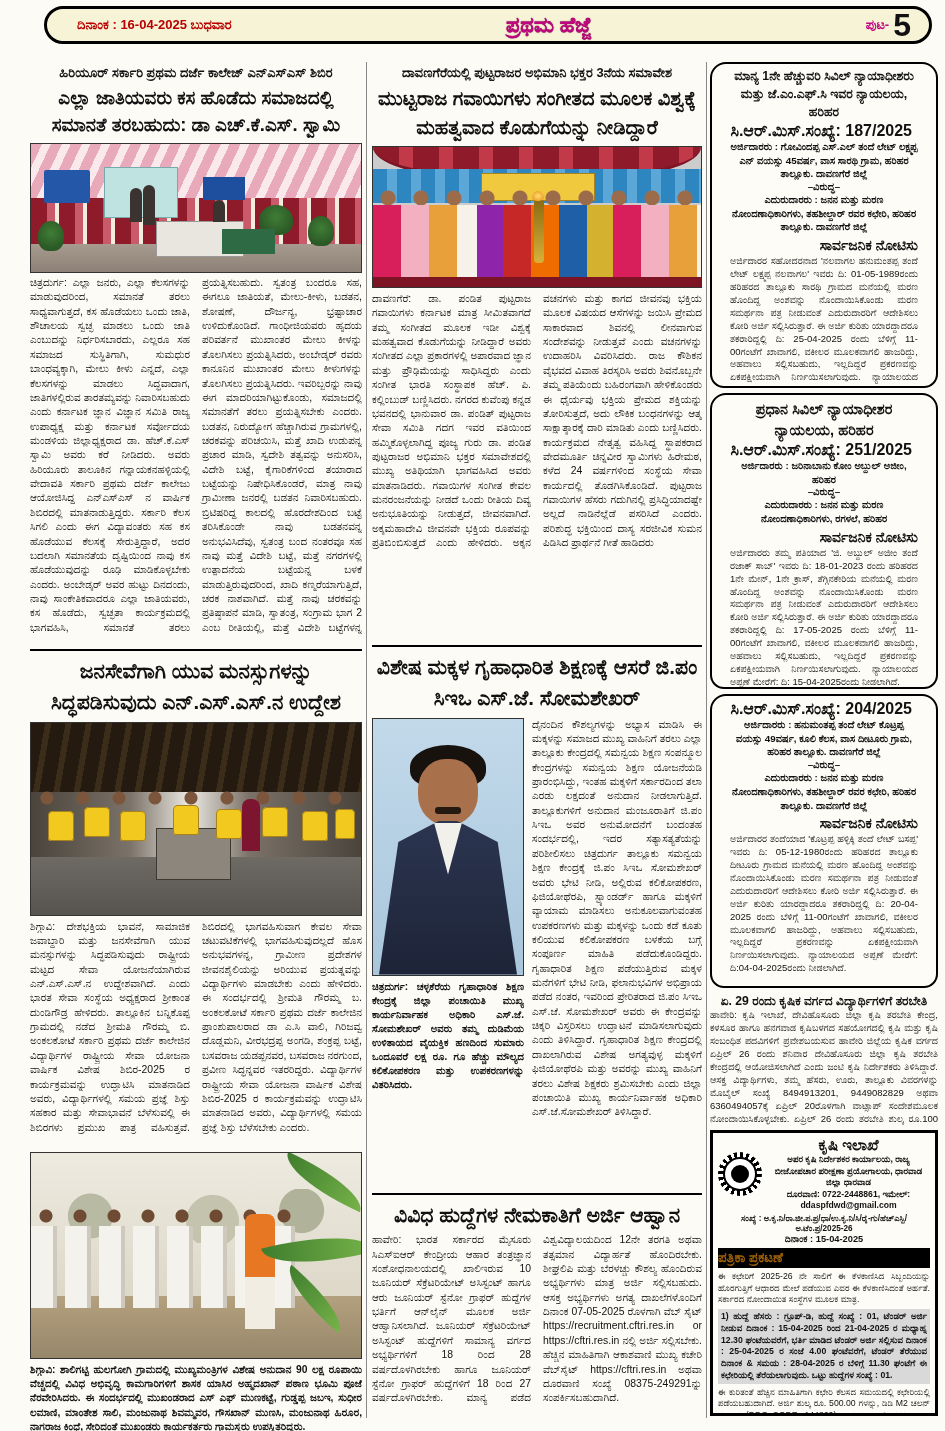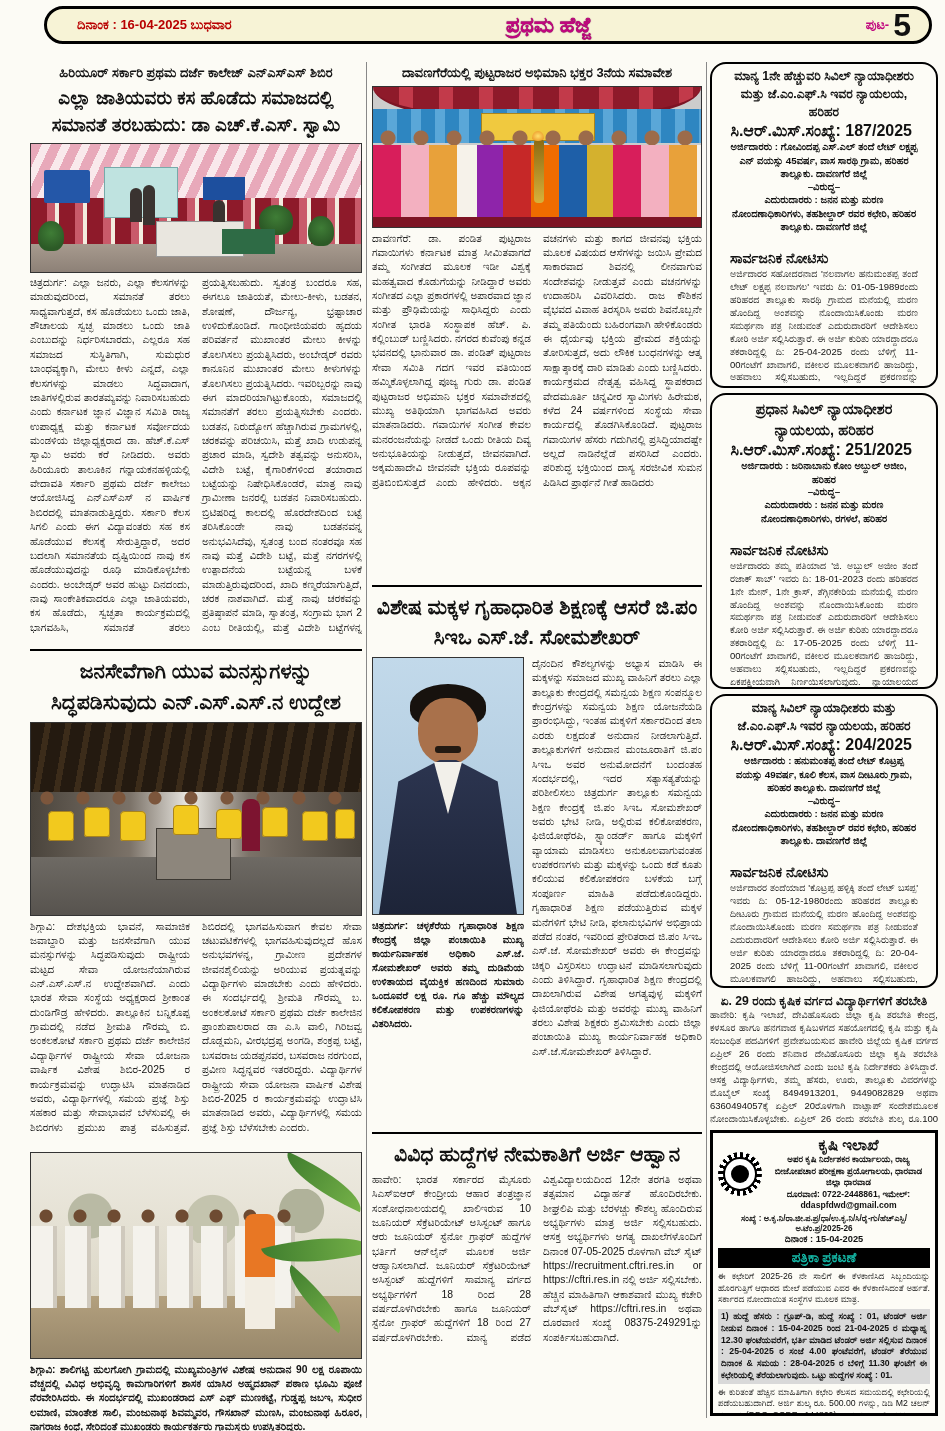--- a/index.html
+++ b/index.html
@@ -75,40 +75,40 @@
   .p5 .orange{position:absolute;right:86px;top:30%;width:30px;height:56%;background:linear-gradient(#e87724 55%,#f2ede2 55%);border-radius:8px 8px 0 0;}
   .p5 .leaf{position:absolute;background:linear-gradient(100deg,#3f7d2e,#77b349);border-radius:0 100% 0 100%;}
   
   .notice{border:2.5px solid #000;border-radius:16px 16px 14px 14px;padding:4px 18px;margin-bottom:5px;
           overflow:hidden;background:#fdfcf6;box-sizing:border-box;}
   .n-title{font-weight:bold;text-align:center;font-size:12.4px;line-height:1.45;}
   .n-title.bigger{font-size:14.5px;}
   .n-case{text-align:right;font-size:16px;font-weight:600;padding-right:6px;}
   .n-party{font-size:9.8px;font-weight:600;text-align:center;line-height:1.4;}
   .n-vs{text-align:center;font-size:9.8px;font-weight:600;}
-  .n-sub{font-weight:bold;text-align:left;font-size:14px;margin:16px 0 1px;}
+  .n-sub{font-weight:bold;text-align:right;font-size:14px;margin:3px 0 1px;}
   .n-body{font-size:9.5px;line-height:1.36;text-align:justify;word-break:break-word;}
   .sigrow{display:flex;justify-content:space-between;margin-top:12px;}
   .sigL{width:38%;font-size:9.2px;font-weight:600;line-height:1.35;}
   .sigR{width:60%;font-size:9.2px;font-weight:600;text-align:center;line-height:1.35;}
   .brief{margin:2px 0 5px;overflow:hidden;}
   .brief-h{font-weight:bold;font-size:12.2px;text-align:center;line-height:1.35;}
   .brief-b{font-size:9.5px;line-height:1.36;text-align:justify;}
   
   .adbox{border:3px solid #000;padding:3px 5px;box-sizing:border-box;overflow:hidden;background:#fdfcf6;}
   .ad-head{display:flex;align-items:center;gap:5px;}
   .seal{flex:0 0 44px;width:44px;height:44px;border-radius:50%;background:repeating-conic-gradient(#000 0 9deg,#fff 9deg 18deg);position:relative;}
   .seal .inner{position:absolute;inset:5px;border-radius:50%;background:#fff;border:2px solid #000;}
   .seal .emblem{position:absolute;inset:13px;border-radius:50%;background:#000;}
   .ad-right{flex:1;}
   .ad-dept{font-weight:800;font-size:15px;text-align:center;}
   .ad-line{font-size:8.6px;font-weight:bold;text-align:center;line-height:1.35;}
   .ad-ref{font-size:8.2px;font-weight:bold;text-align:center;margin-top:2px;}
   .ad-date{font-size:9.3px;font-weight:bold;text-align:center;}
-  .pressbar{background:#000;color:#14b8a6;text-align:center;font-weight:bold;font-size:13.5px;padding:2px 0;margin:3px 0;font-family:Liberation Serif, serif;}
+  .pressbar{background:#000;color:#a16207;font-weight:bold;font-size:13.5px;padding:2px 0;margin:3px 0;}
   .press-b{font-size:8.7px;line-height:1.35;text-align:justify;}
   .press-item{background:#d9d9d9;padding:2px 3px;margin:3px 0;font-weight:600;}
   
   .a2row{display:flex;gap:8px;height:470px;overflow:hidden;}
   .a2left{width:152px;flex:0 0 152px;}
   .a2right{flex:1;}
 </style>
 </head>
 <body>
 
@@ -178,20 +178,21 @@
       <div class="orange"></div>
       <div class="leaf" style="right:-8px;top:8%;width:90px;height:26px;transform:rotate(24deg);"></div>
       <div class="leaf" style="right:-12px;top:40%;width:110px;height:30px;transform:rotate(-14deg);"></div>
       <div class="leaf" style="right:6px;top:66%;width:80px;height:22px;transform:rotate(40deg);"></div>
     </div>
     <div class="caption" style="height:72px;margin-top:4px;">ಶಿಗ್ಗಾವಿ: ಶಾಲಿಗಟ್ಟಿ ಹುಲಗೋಗಿ ಗ್ರಾಮದಲ್ಲಿ ಮುಖ್ಯಮಂತ್ರಿಗಳ ವಿಶೇಷ ಅನುದಾನ 90 ಲಕ್ಷ ರೂಪಾಯಿ ವೆಚ್ಚದಲ್ಲಿ ವಿವಿಧ ಅಭಿವೃದ್ಧಿ ಕಾಮಗಾರಿಗಳಿಗೆ ಶಾಸಕ ಯಾಸಿರ ಅಹ್ಮದಖಾನ್ ಪಠಾಣ ಭೂಮಿ ಪೂಜೆ ನೆರವೇರಿಸಿದರು. ಈ ಸಂದರ್ಭದಲ್ಲಿ ಮುಖಂಡರಾದ ಎಸ್ ಎಫ್ ಮುಣಕಟ್ಟೆ, ಗುಡ್ಡಪ್ಪ ಜಬಇ, ಸುಧೀರ ಲಮಾಣಿ, ಮಾಂತೇಶ ಸಾಲಿ, ಮಂಜುನಾಥ ಶಿವಮ್ಮವರ, ಗೌಸಖಾನ್ ಮುಣಸಿ, ಮಂಜುನಾಥ ಹಿರೂರ, ನಾಗರಾಜ ಕಿಂಧೆ, ಸೇರಿದಂತೆ ಮುಖಂಡರು ಕಾರ್ಯಕರ್ತರು ಗ್ರಾಮಸ್ಥರು ಉಪಸ್ಥಿತರಿದ್ದರು.</div>
   </div>
 
   <div id="midcol">
     <div class="kicker">ದಾವಣಗೆರೆಯಲ್ಲಿ ಪುಟ್ಟರಾಜರ ಅಭಿಮಾನಿ ಭಕ್ತರ 3ನೆಯ ಸಮಾವೇಶ</div>
+    <div class="headline" style="font-size:19.5px;">ಮುಟ್ಟರಾಜ ಗವಾಯಿಗಳು ಸಂಗೀತದ ಮೂಲಕ ವಿಶ್ವಕ್ಕೆ ಮಹತ್ವವಾದ ಕೊಡುಗೆಯನ್ನು ನೀಡಿದ್ದಾರೆ</div>
 
     <div class="photo p2">
       <div class="scallop"></div>
       <div class="curtain"></div>
       <div class="bannerY"></div>
       <div class="heads"></div>
       <div class="crowd"></div>
       <div class="lamp"></div>
       <div class="flame"></div>
       <div class="carpet"></div>
@@ -245,21 +246,20 @@
       <div class="n-party">ಎದುರುದಾರರು : ಜನನ ಮತ್ತು ಮರಣ ನೋಂದಣಾಧಿಕಾರಿಗಳು, ರಗಳಲೆ, ಹರಿಹರ</div>
       <div class="n-sub">ಸಾರ್ವಜನಿಕ ನೋಟಿಸು</div>
       <div class="n-body">ಅರ್ಜಿದಾರರು ತಮ್ಮ ಪತಿಯಾದ 'ಜಿ. ಅಬ್ದುಲ್ ಅಜೀಂ ತಂದೆ ರಜಾಕ್ ಸಾಬ್' ಇವರು ದಿ: 18-01-2023 ರಂದು ಹರಿಹರದ 1ನೇ ಮೇನ್, 1ನೇ ಕ್ರಾಸ್, ತೆಗ್ಗಿನಕೇರಿಯ ಮನೆಯಲ್ಲಿ ಮರಣ ಹೊಂದಿದ್ದ ಅಂಶವನ್ನು ನೊಂದಾಯಿಸಿಕೊಂಡು ಮರಣ ಸಮರ್ಥನಾ ಪತ್ರ ನೀಡುವಂತೆ ಎದುರುದಾರರಿಗೆ ಆದೇಶಿಸಲು ಕೋರಿ ಅರ್ಜಿ ಸಲ್ಲಿಸಿರುತ್ತಾರೆ. ಈ ಅರ್ಜಿ ಕುರಿತು ಯಾರದ್ದಾದರೂ ತಕರಾರಿದ್ದಲ್ಲಿ ದಿ: 17-05-2025 ರಂದು ಬೆಳಿಗ್ಗೆ 11-00ಗಂಟೆಗೆ ಖಾವಾಗಲಿ, ವಕೀಲರ ಮೂಲಕವಾಗಲಿ ಹಾಜರಿದ್ದು, ಅಹವಾಲು ಸಲ್ಲಿಸಬಹುದು, ಇಲ್ಲದಿದ್ದರೆ ಪ್ರಕರಣವನ್ನು ಏಕಪಕ್ಷೀಯವಾಗಿ ನಿರ್ಣಯಿಸಲಾಗುವುದು. ನ್ಯಾಯಾಲಯದ ಅಪ್ಪಣೆ ಮೇರೆಗೆ: ದಿ: 15-04-2025ರಂದು ನೀಡಲಾಗಿದೆ.</div>
       <div class="sigrow">
         <div class="sigL">ಜೆ.ಹೆಚ್. ಭಾಗೀರಥಿ ಅರ್ಜಿದಾರರ ಪರ ವಕೀಲರು,</div>
         <div class="sigR">ನ್ಯಾಯಾಲಯದ ಆದೇಶದ ಮೇರೆಗೆ ಶಿರಸ್ತೇದಾರರು, ಸಿವಿಲ್ ನ್ಯಾಯಾಧೀಶರು ಮತ್ತು ಜೆಎಂಎಫ್ಸಿ ನ್ಯಾಯಾಲಯ, ಹರಿಹರ</div>
       </div>
     </div>
 
     <div class="notice" style="height:294px;">
-      <div class="n-title">ಮಾನ್ಯ ಸಿವಿಲ್ ನ್ಯಾಯಾಧೀಶರು ಮತ್ತು ಜೆ.ಎಂ.ಎಫ್.ಸಿ ಇವರ ನ್ಯಾಯಲಯ, ಹರಿಹರ</div>
       <div class="n-case">ಸಿ.ಆರ್.ಮಿಸ್.ಸಂಖ್ಯೆ: 204/2025</div>
       <div class="n-party">ಅರ್ಜಿದಾರರು : ಹನುಮಂತಪ್ಪ ತಂದೆ ಲೇಟ್ ಕೊಟ್ರಪ್ಪ ವಯಸ್ಸು 49ವರ್ಷ, ಕೂಲಿ ಕೆಲಸ, ವಾಸ ದೀಟೂರು ಗ್ರಾಮ, ಹರಿಹರ ತಾಲ್ಲೂಕು. ದಾವಣಗೆರೆ ಜಿಲ್ಲೆ</div>
       <div class="n-vs">–ವಿರುದ್ಧ–</div>
       <div class="n-party">ಎದುರುದಾರರು : ಜನನ ಮತ್ತು ಮರಣ ನೋಂದಣಾಧಿಕಾರಿಗಳು, ತಹಶೀಲ್ದಾರ್ ರವರ ಕಛೇರಿ, ಹರಿಹರ ತಾಲ್ಲೂಕು. ದಾವಣಗೆರೆ ಜಿಲ್ಲೆ</div>
       <div class="n-sub">ಸಾರ್ವಜನಿಕ ನೋಟಿಸು</div>
       <div class="n-body">ಅರ್ಜಿದಾರರ ತಂದೆಯಾದ 'ಕೊಟ್ರಪ್ಪ ಹಳ್ಳಿಕ್ಕಿ ತಂದೆ ಲೇಟ್ ಬಸಪ್ಪ' ಇವರು ದಿ: 05-12-1980ರಂದು ಹರಿಹರದ ತಾಲ್ಲೂಕು ದೀಟೂರು ಗ್ರಾಮದ ಮನೆಯಲ್ಲಿ ಮರಣ ಹೊಂದಿದ್ದ ಅಂಶವನ್ನು ನೊಂದಾಯಿಸಿಕೊಂಡು ಮರಣ ಸಮರ್ಥನಾ ಪತ್ರ ನೀಡುವಂತೆ ಎದುರುದಾರರಿಗೆ ಆದೇಶಿಸಲು ಕೋರಿ ಅರ್ಜಿ ಸಲ್ಲಿಸಿರುತ್ತಾರೆ. ಈ ಅರ್ಜಿ ಕುರಿತು ಯಾರದ್ದಾದರೂ ತಕರಾರಿದ್ದಲ್ಲಿ ದಿ: 20-04-2025 ರಂದು ಬೆಳಿಗ್ಗೆ 11-00ಗಂಟೆಗೆ ಖಾವಾಗಲಿ, ವಕೀಲರ ಮೂಲಕವಾಗಲಿ ಹಾಜರಿದ್ದು, ಅಹವಾಲು ಸಲ್ಲಿಸಬಹುದು, ಇಲ್ಲದಿದ್ದರೆ ಪ್ರಕರಣವನ್ನು ಏಕಪಕ್ಷೀಯವಾಗಿ ನಿರ್ಣಯಿಸಲಾಗುವುದು. ನ್ಯಾಯಾಲಯದ ಅಪ್ಪಣೆ ಮೇರೆಗೆ: ದಿ:04-04-2025ರಂದು ನೀಡಲಾಗಿದೆ.</div>
       <div class="sigrow">
         <div class="sigL">ಅರ್ಜಿದಾರರ ಪರ ವಕೀಲರು, ಎಸ್. ಪ್ರಕಾಶ ಹರಿಹರ</div>
         <div class="sigR">ನ್ಯಾಯಾಲಯದ ಆದೇಶದ ಮೇರೆಗೆ ಶಿರಸ್ತೇದಾರರು, ಸಿವಿಲ್ ನ್ಯಾಯಾಧೀಶರು ಮತ್ತು ಜೆಎಂಎಫ್ಸಿ ನ್ಯಾಯಾಲಯ, ಹರಿಹರ</div>
       </div>

